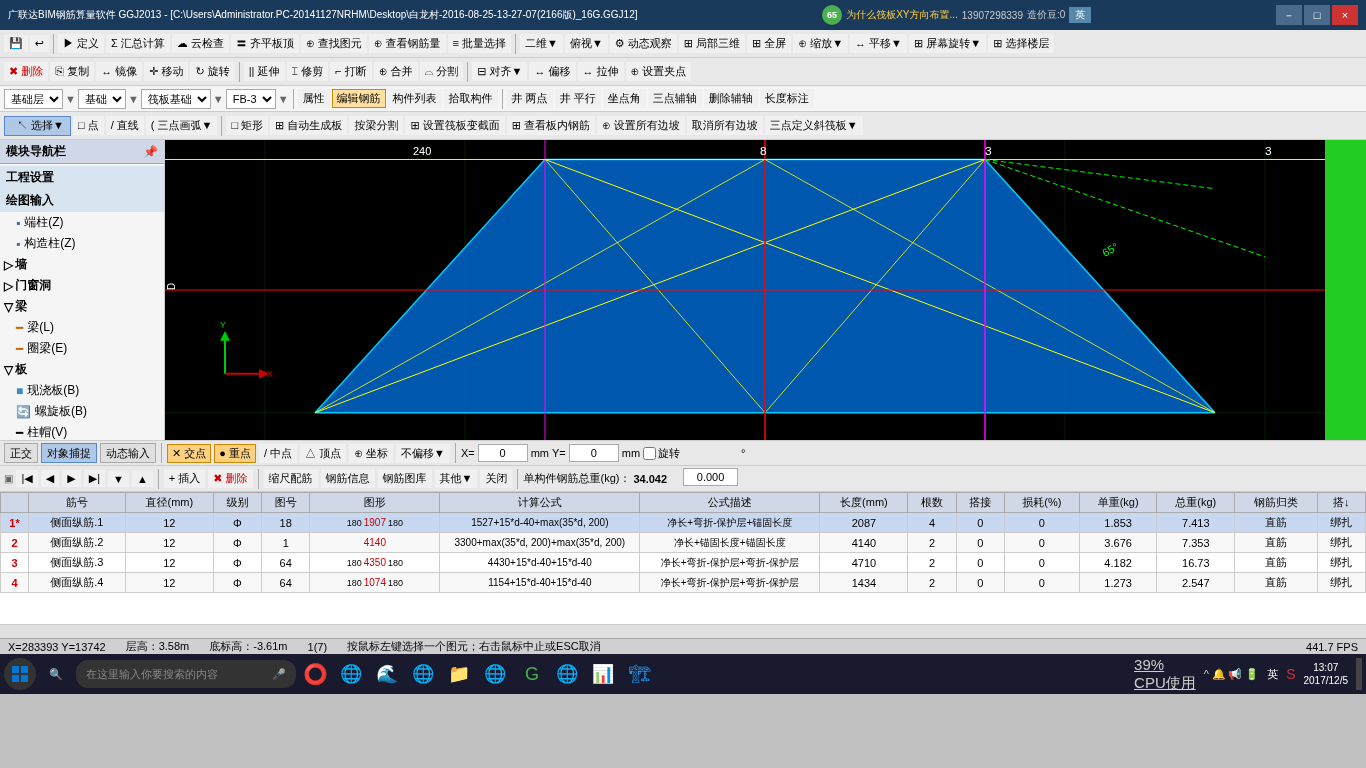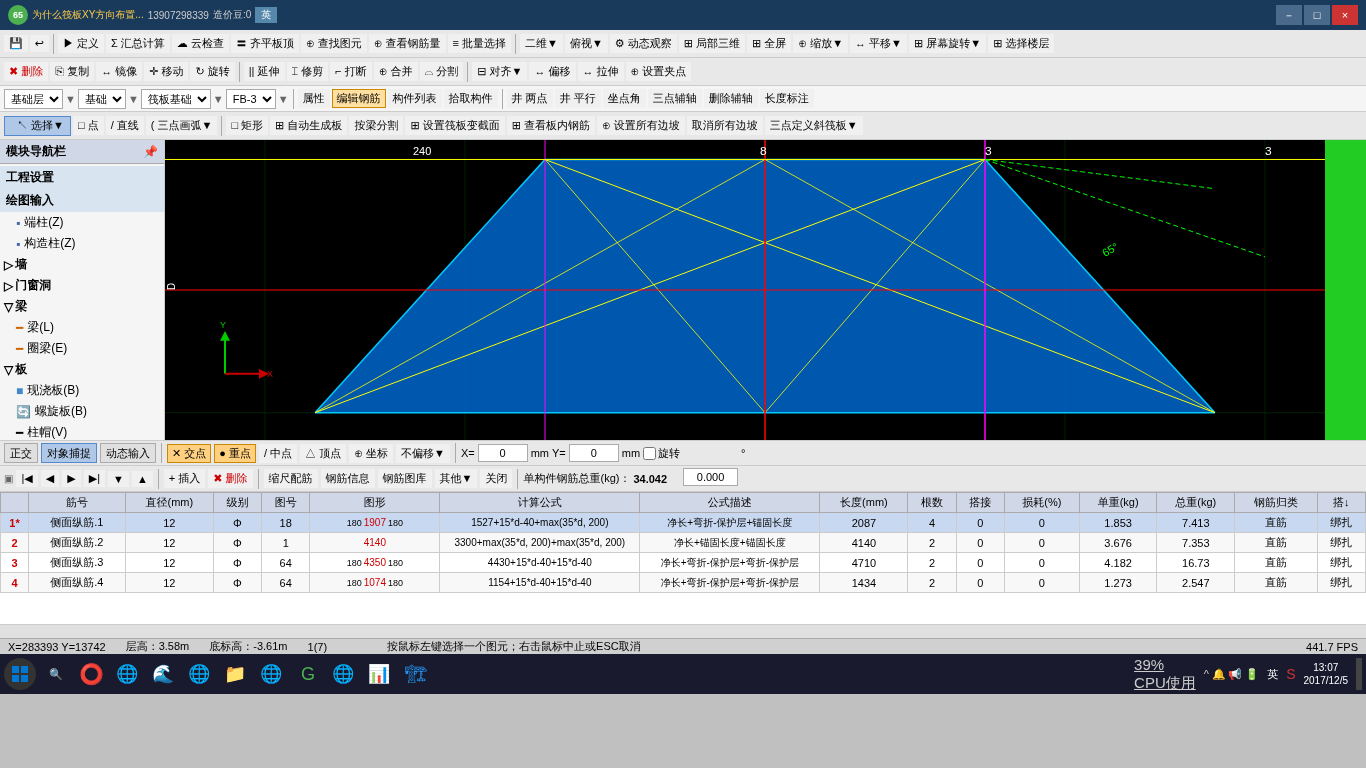--- a/index.html
+++ b/index.html
@@ -59,20 +59,21 @@
     
     #table-scroll { height: 16px; background: #e0e0e0; border-top: 1px solid #ccc; display: flex; align-items: center; overflow-x: auto; }
     .mode-btn { background: #e0e8f0; border: 1px solid #aaa; padding: 1px 6px; cursor: pointer; font-size: 11px; display: flex; align-items: center; gap: 2px; height: 20px; }
     .mode-btn.active { background: #b0c8e8; border-color: #5588cc; padding-left: 12px; }
     .coord-input { width: 50px; height: 18px; border: 1px solid #aaa; background: white; font-size: 11px; text-align: center; }
   </style>
 </head>
 <body>
 
 <div id="title-bar">
+  <span style="font-size:10px; overflow:hidden; white-space:nowrap;">广联达BIM钢筋算量软件 GGJ2013 - [C:\Users\Administrator.PC-20141127NRHM\Desktop\白龙村-2016-08-25-13-27-07(2166版)_16G.GGJ12]</span>
   <div id="top-right-info" style="display:flex;align-items:center;gap:4px;font-size:10px;color:#ccc;">
     <span style="background:#4CAF50;border-radius:50%;width:20px;height:20px;display:flex;align-items:center;justify-content:center;font-size:9px;font-weight:bold;color:white;">65</span>
     <span style="color:#ffcc44;font-size:10px;">为什么筏板XY方向布置...</span>
     <span>13907298339</span>
     <span>造价豆:0</span>
     <button style="background:#5588aa;border:none;color:white;padding:1px 6px;cursor:pointer;font-size:10px;">英</button>
   </div>
   <div class="window-controls">
     <button class="win-btn">－</button>
     <button class="win-btn">□</button>
@@ -426,34 +427,38 @@
   </table>
 </div>
 
 <div id="table-scroll" style="height:14px;background:#e0e0e0;border-top:1px solid #ccc;"></div>
 
 <div id="status-bar">
   <span>X=283393 Y=13742</span>
   <span>层高：3.58m</span>
   <span>底标高：-3.61m</span>
   <span>1(7)</span>
-  <span style="flex:1;margin-left:40px;">按鼠标左键选择一个图元；右击鼠标中止或ESC取消</span>
+  <span style="flex:1;">按鼠标左键选择一个图元；右击鼠标中止或ESC取消</span>
   <span>441.7 FPS</span>
 </div>
 
 <div id="taskbar">
   <div class="start-btn">
     <svg width="18" height="18" viewBox="0 0 18 18">
       <rect x="1" y="1" width="7" height="7" fill="#0078d4"></rect>
       <rect x="10" y="1" width="7" height="7" fill="#0078d4"></rect>
       <rect x="1" y="10" width="7" height="7" fill="#0078d4"></rect>
       <rect x="10" y="10" width="7" height="7" fill="#0078d4"></rect>
     </svg>
   </div>
   <div class="task-icon">🔍</div>
+  <div class="search-bar">
+    <span style="font-size:11px;color:#888;">在这里输入你要搜索的内容</span>
+    <span style="margin-left:auto;">🎤</span>
+  </div>
   <div class="task-icon" style="font-size:20px;">⭕</div>
   <div class="task-icon task-icon-app" style="color:#1e88e5;">🌐</div>
   <div class="task-icon task-icon-app" style="color:#00bcd4;">🌊</div>
   <div class="task-icon task-icon-app" style="color:#00acc1;">🌐</div>
   <div class="task-icon task-icon-app" style="color:#ffcc00;">📁</div>
   <div class="task-icon task-icon-app" style="color:#ff6600;">🌐</div>
   <div class="task-icon task-icon-app" style="color:#4caf50;">G</div>
   <div class="task-icon task-icon-app" style="color:#1565c0;">🌐</div>
   <div class="task-icon task-icon-app" style="color:#ff5722;">📊</div>
   <div class="task-icon task-icon-app" style="color:#2196f3;">🏗</div>

